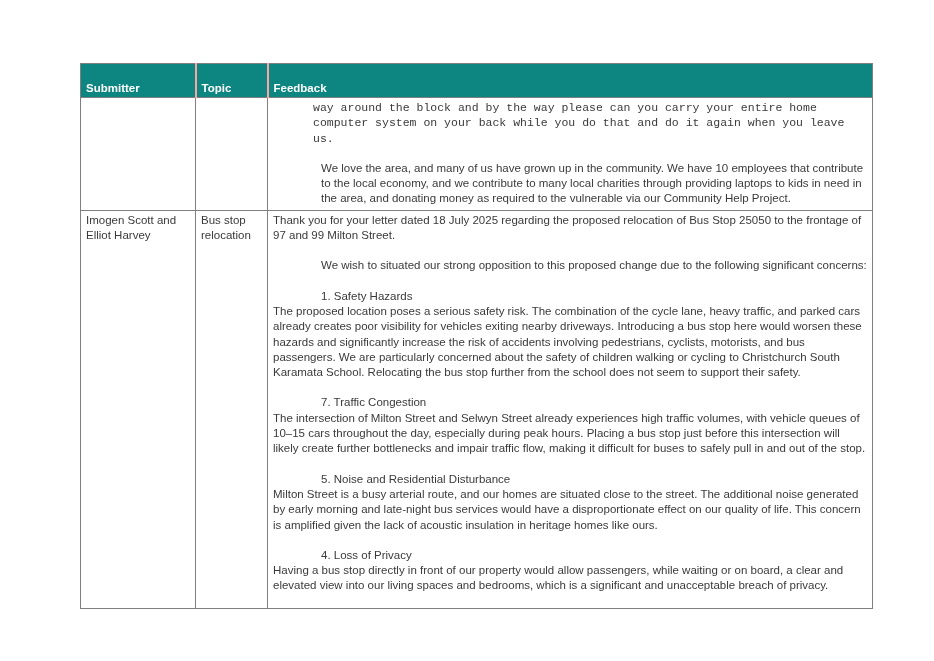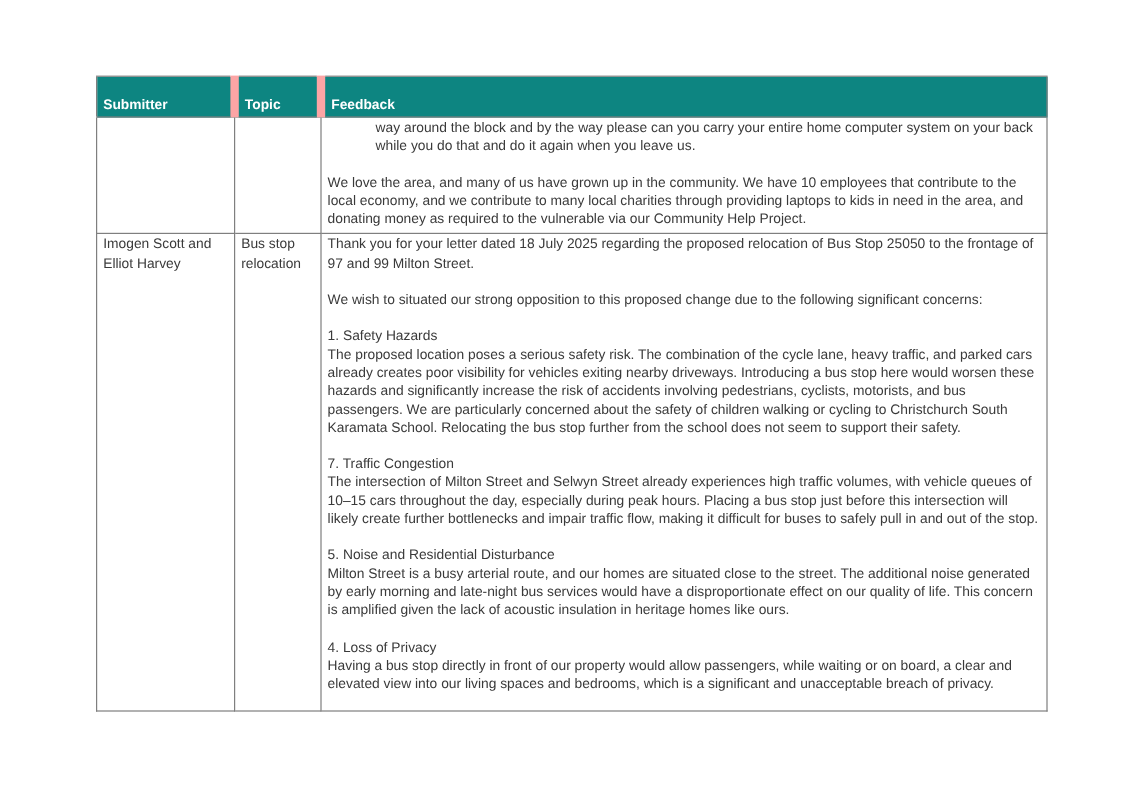--- a/index.html
+++ b/index.html
@@ -36,33 +36,33 @@
     color: var(--header-text);
     font-size: 11.5px;
     font-weight: 700;
     text-align: left;
     height: 17px;
     padding: 18px 5px 2px 5px;
     border-top: 1px solid var(--border);
     border-bottom: 1px solid var(--border);
     line-height: 13px;
   }
-  th + th { border-left: 7px solid #fca5a5; }
+  th + th { border-left: 2px solid #fca5a5; }
   td {
     border: 1px solid var(--border);
     vertical-align: top;
     color: var(--body-text);
     font-size: 11.5px;
     line-height: 15.3px;
     padding: 2px 5px 3px 5px;
   }
   tr:last-child td { padding-bottom: 14px; }
   .para { margin: 0; }
-  .para.spaced { margin-top: 15px; }
-  .para.indent { padding-left: 40px; }
+  .para.spaced { margin-top: 15px; margin-left: 48px; }
+  .para.indent { padding-left: 40px; font-family: Liberation Mono, monospace; }
 </style>
 </head>
 <body>
 
 <div class="page">
   <table class="feedback-table">
     <colgroup>
       <col style="width:115px">
       <col style="width:72px">
       <col>

